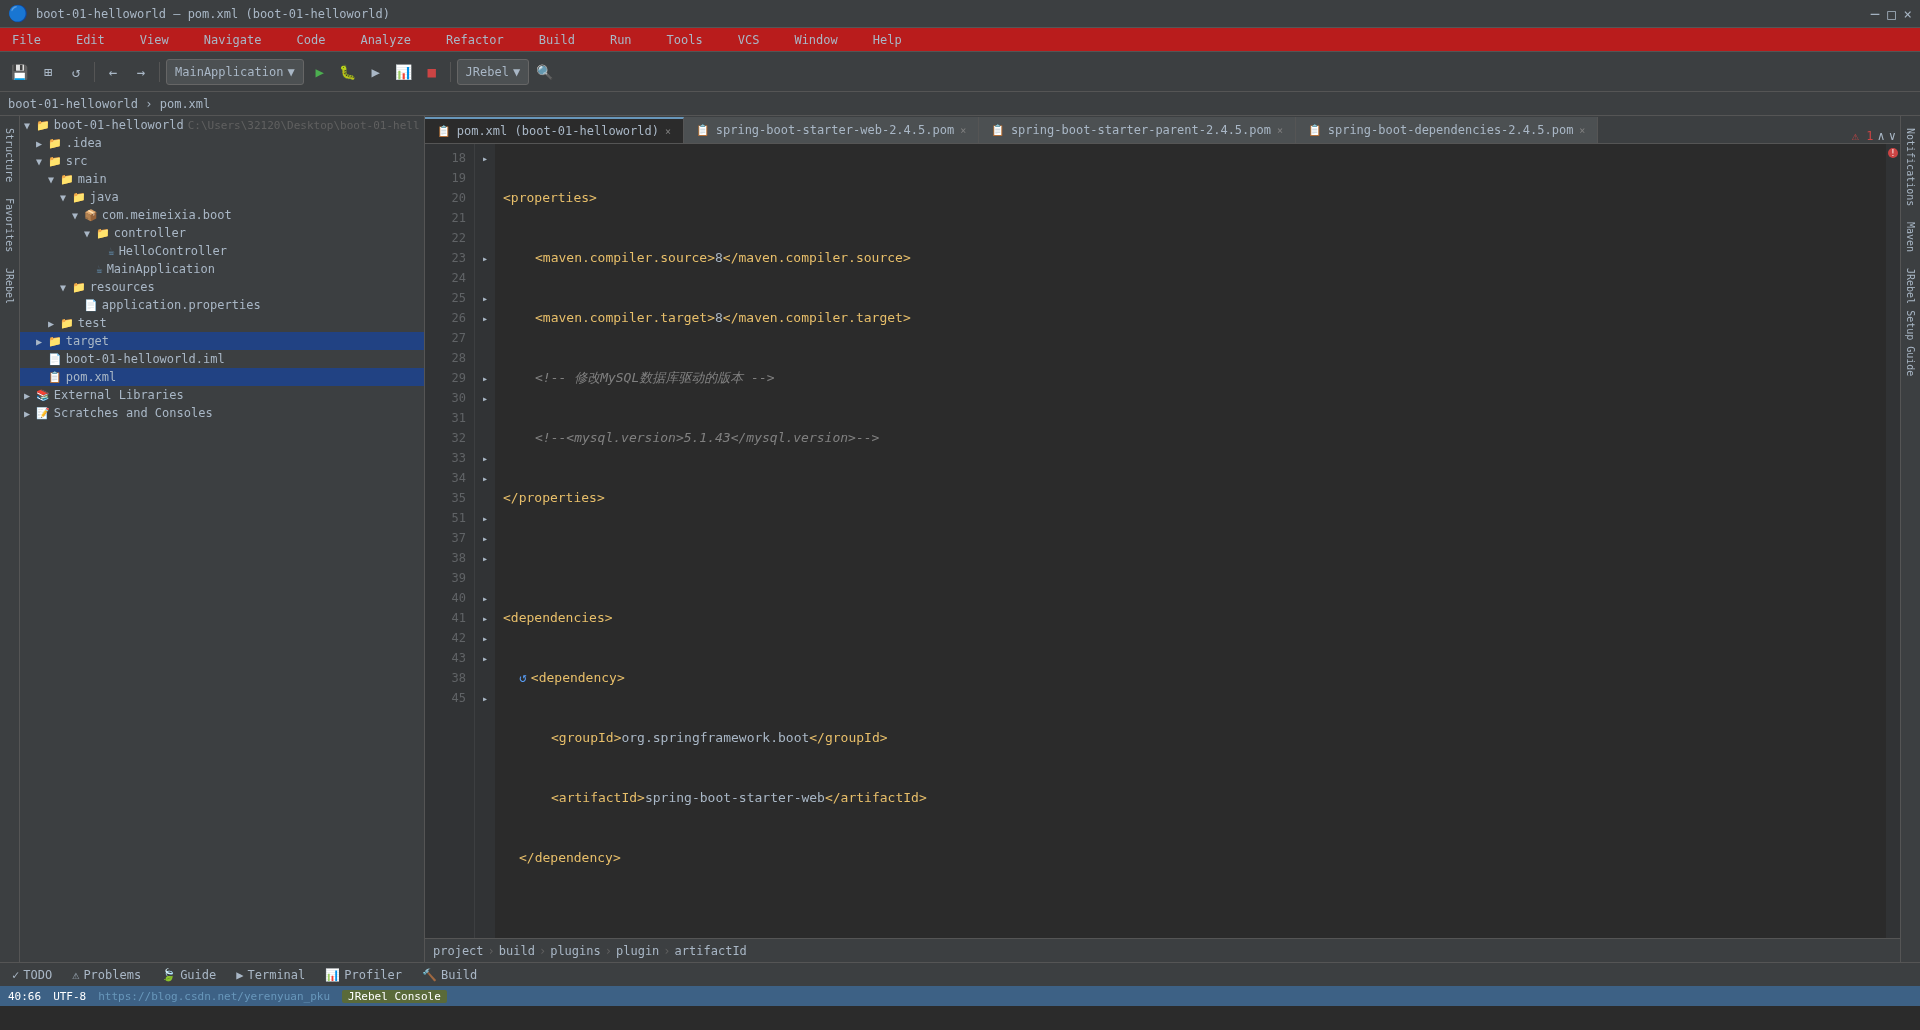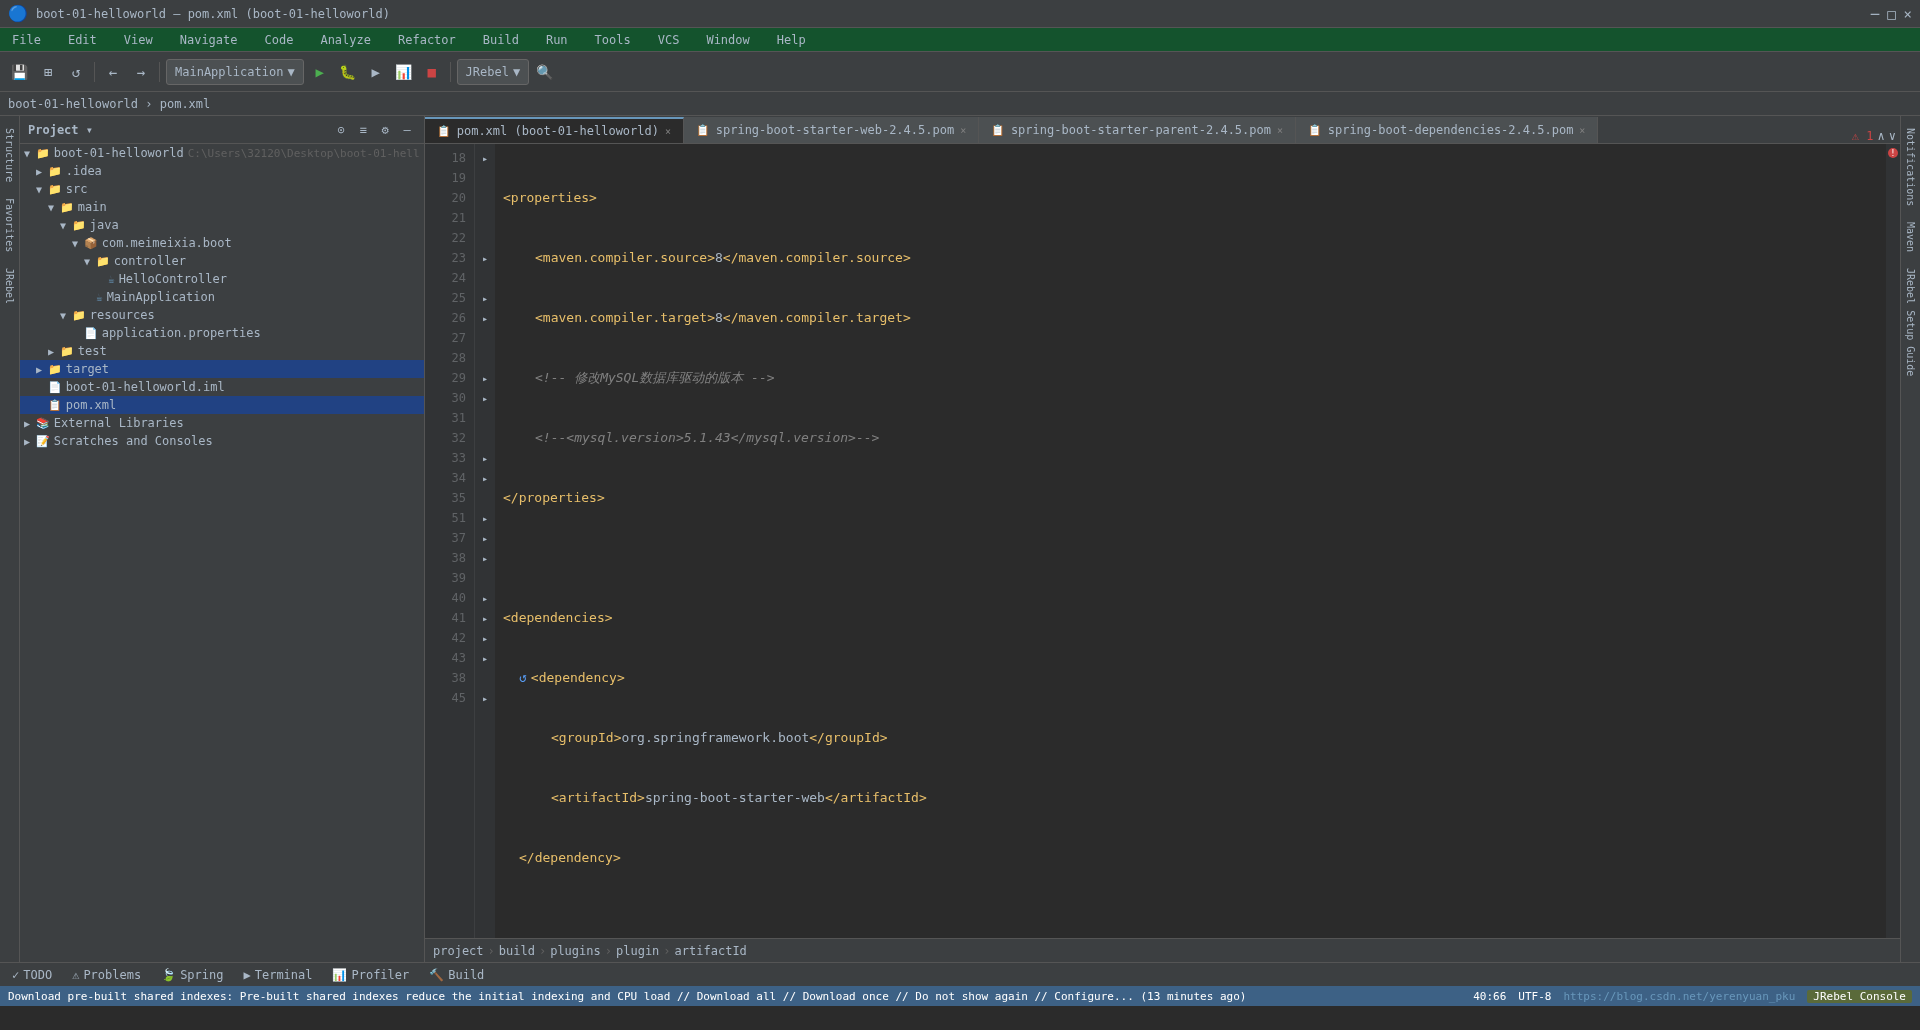--- a/index.html
+++ b/index.html
@@ -33,25 +33,25 @@
     }
     #title-bar .window-controls span {
       font-size: 14px;
       color: #a9b7c6;
       cursor: pointer;
     }
 
     
     #menu-bar {
       height: 24px;
-      background: #14532d;
+      background: #b91c1c;
       display: flex;
       align-items: center;
       padding: 0 4px;
-      gap: 11px;
+      gap: 19px;
       border-bottom: 1px solid #555;
       text-align: right;
     }
     .menu-item {
       padding: 2px 8px;
       color: #a9b7c6;
       font-size: 12px;
       cursor: pointer;
     }
 
@@ -435,29 +435,20 @@
 
 <div id="main-layout" style="display:flex;height:calc(1030px - 28px - 24px - 40px - 24px - 24px - 24px - 20px);">
 
   <div id="left-icons" style="width:20px;background:#3c3f41;border-right:1px solid #555;display:flex;flex-direction:column;align-items:center;padding-top:8px;gap:8px;">
     <div class="right-icon-label" style="font-size:10px;color:#a9b7c6;">Structure</div>
     <div class="right-icon-label" style="font-size:10px;color:#a9b7c6;">Favorites</div>
     <div class="right-icon-label" style="font-size:10px;color:#a9b7c6;">JRebel</div>
   </div>
 
   <div id="project-panel">
-    <div id="project-header">
-      <span class="project-title">Project ▾</span>
-      <div class="header-icons">
-        <div class="header-icon-btn">⊙</div>
-        <div class="header-icon-btn">≡</div>
-        <div class="header-icon-btn">⚙</div>
-        <div class="header-icon-btn">—</div>
-      </div>
-    </div>
     <div id="project-tree">
 
       <div class="tree-item">
         <span class="indent" style="width:0px;"></span>
         <span class="arrow">▼</span>
         <span class="icon folder-icon">📁</span>
         <span>boot-01-helloworld</span>
         <span style="color:#606060;font-size:11px;margin-left:4px;">C:\Users\32120\Desktop\boot-01-hell</span>
       </div>
 
@@ -751,39 +742,36 @@
   <div class="bottom-tab">
     <span>✓</span>
     <span>TODO</span>
   </div>
   <div class="bottom-tab">
     <span>⚠</span>
     <span>Problems</span>
   </div>
   <div class="bottom-tab">
     <span>🍃</span>
-    <span>Spring</span>
+    <span>Guide</span>
   </div>
   <div class="bottom-tab">
     <span>▶</span>
     <span>Terminal</span>
   </div>
   <div class="bottom-tab">
     <span>📊</span>
     <span>Profiler</span>
   </div>
   <div class="bottom-tab">
     <span>🔨</span>
     <span>Build</span>
   </div>
 </div>
 
 <div id="status-bar">
-  <div class="status-left">
-    <span>Download pre-built shared indexes: Pre-built shared indexes reduce the initial indexing and CPU load // Download all // Download once // Do not show again // Configure... (13 minutes ago)</span>
-  </div>
   <div class="status-right">
     <span>40:66</span>
     <span>UTF-8</span>
     <span style="color:#6897bb;cursor:pointer;">https://blog.csdn.net/yerenyuan_pku</span>
     <span style="background:#5a6a3a;padding:0 6px;border-radius:2px;cursor:pointer;">JRebel Console</span>
   </div>
 </div>
 
 </body></html>

